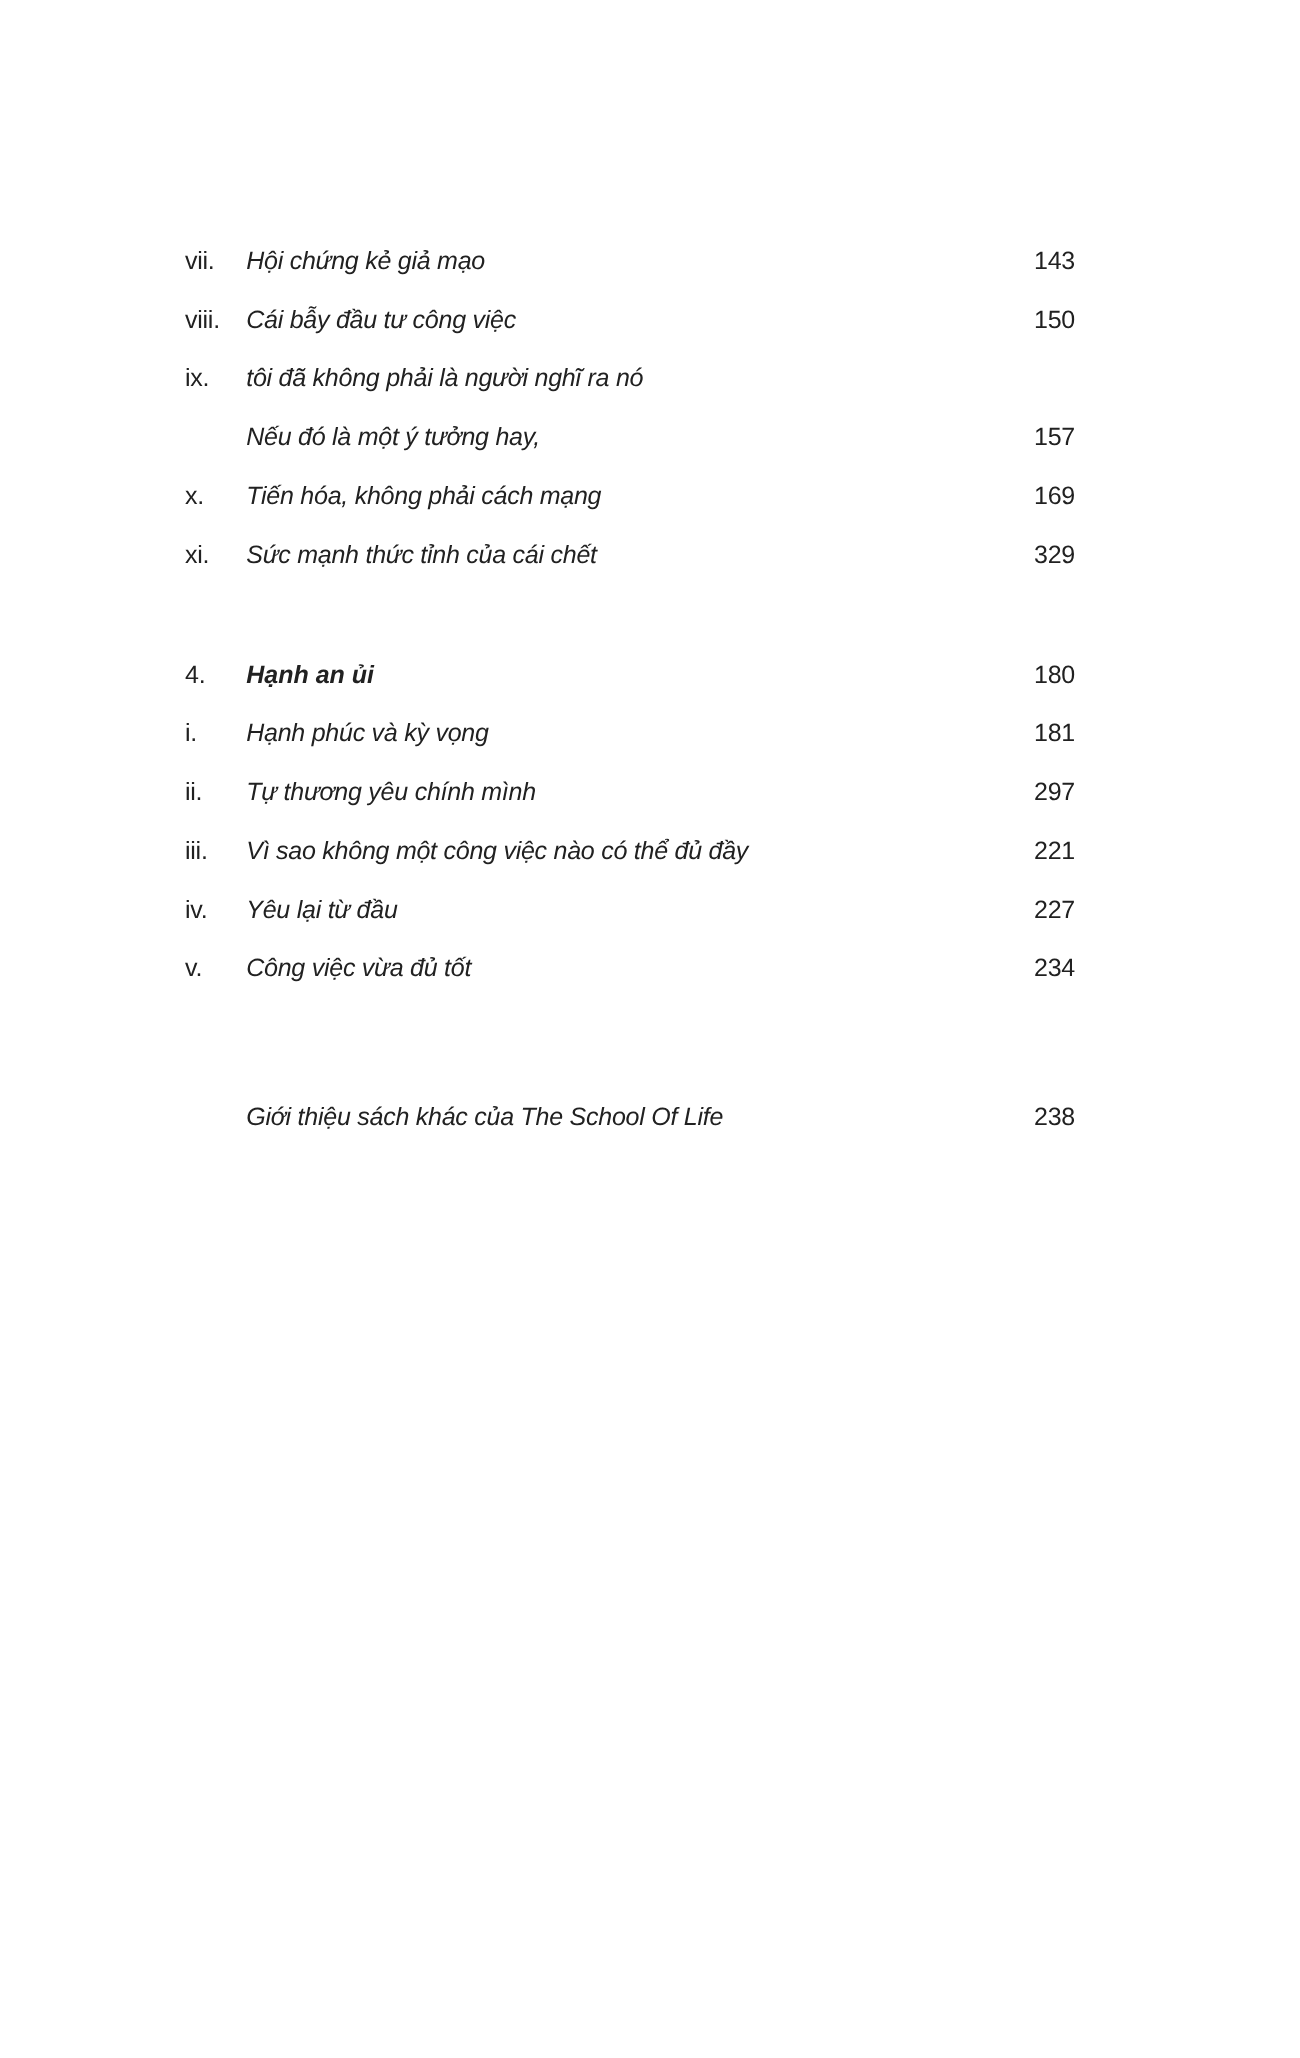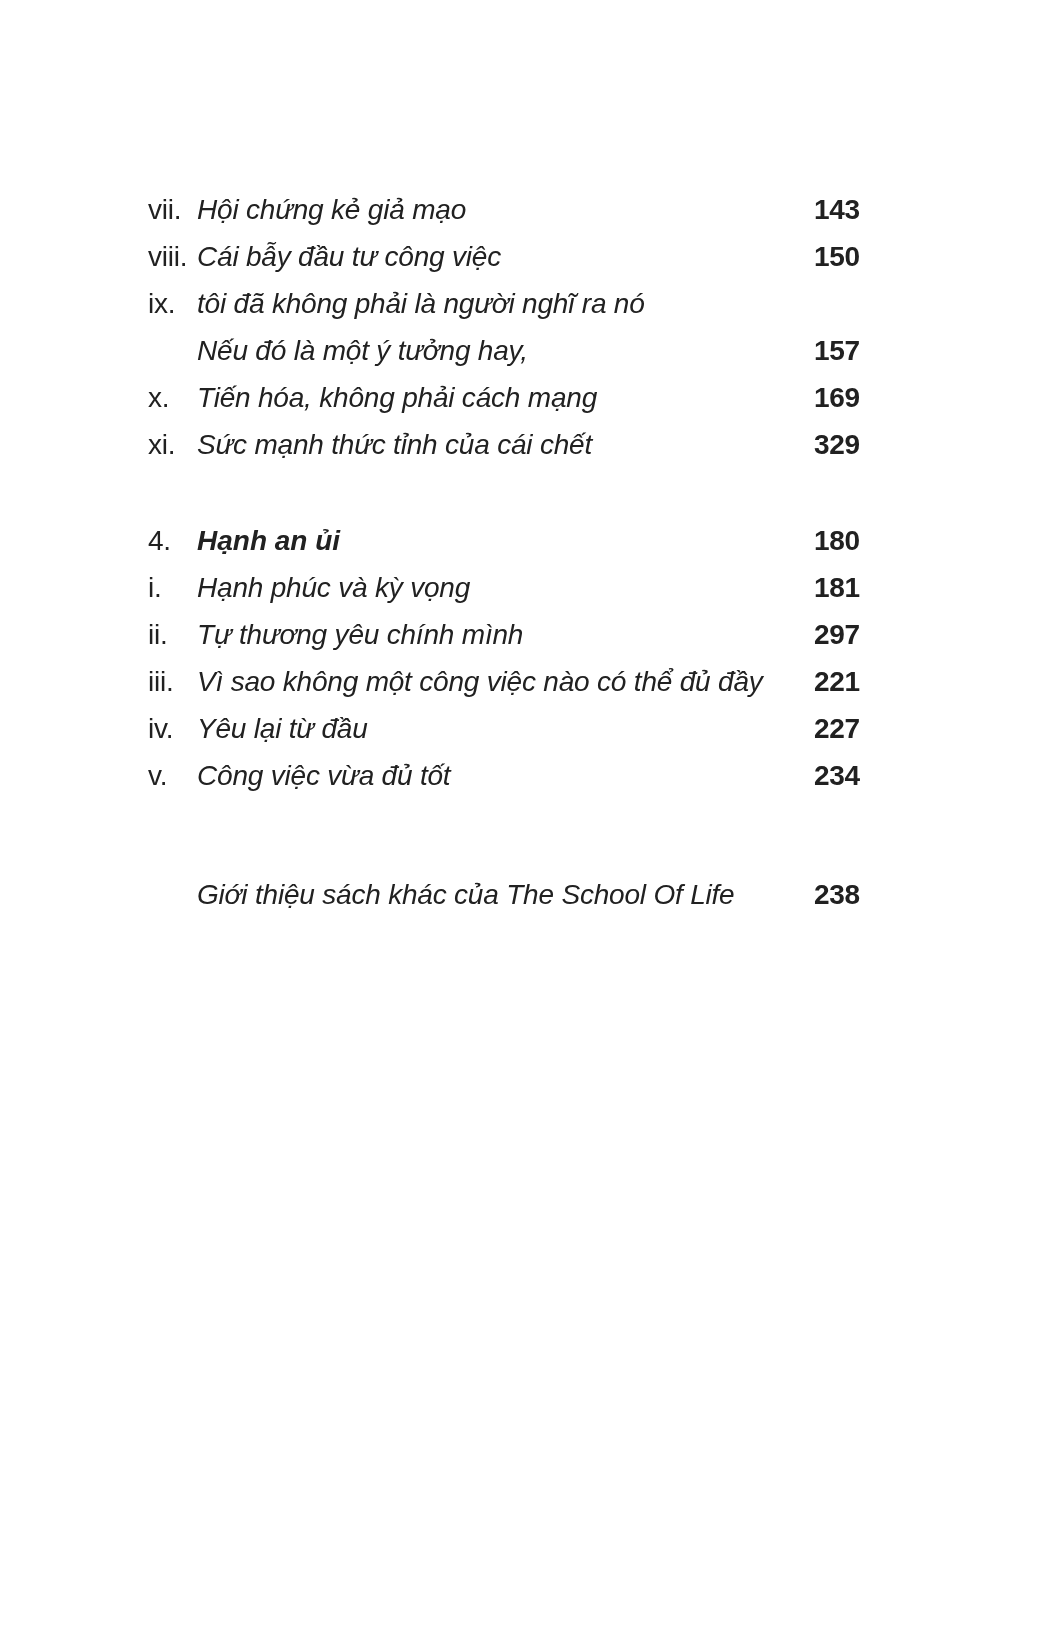--- a/index.html
+++ b/index.html
@@ -14,21 +14,21 @@
     background: #ffffff;
     overflow: hidden;
     font-family: "Liberation Sans", sans-serif;
     color: #212121;
   }
   .toc {
     position: absolute;
     top: 186px;
     left: 148px;
     width: 712px;
-    font-size: 28px;
+    font-size: 20px;
     line-height: 47px;
     letter-spacing: -0.2px;
   }
   .toc-section { margin: 0; }
   .toc-section.gap-medium { margin-top: 49px; }
   .toc-section.gap-large  { margin-top: 72px; }
   .toc-row {
     display: flex;
     align-items: flex-start;
   }
@@ -40,21 +40,20 @@
     flex: 1 1 auto;
     min-width: 0;
     font-style: italic;
   }
   .toc-title .line { display: block; white-space: nowrap; }
   .toc-page {
     flex: 0 0 auto;
     margin-left: 14px;
     text-align: left;
     white-space: nowrap;
-    font-weight: bold;
   }
   .toc-row.multiline .toc-page { align-self: flex-end; }
   .toc-row.bold-title .toc-title { font-weight: 700; letter-spacing: 0; }
 </style>
 </head>
 <body>
 
 <div class="page">
   <div class="toc">
 

